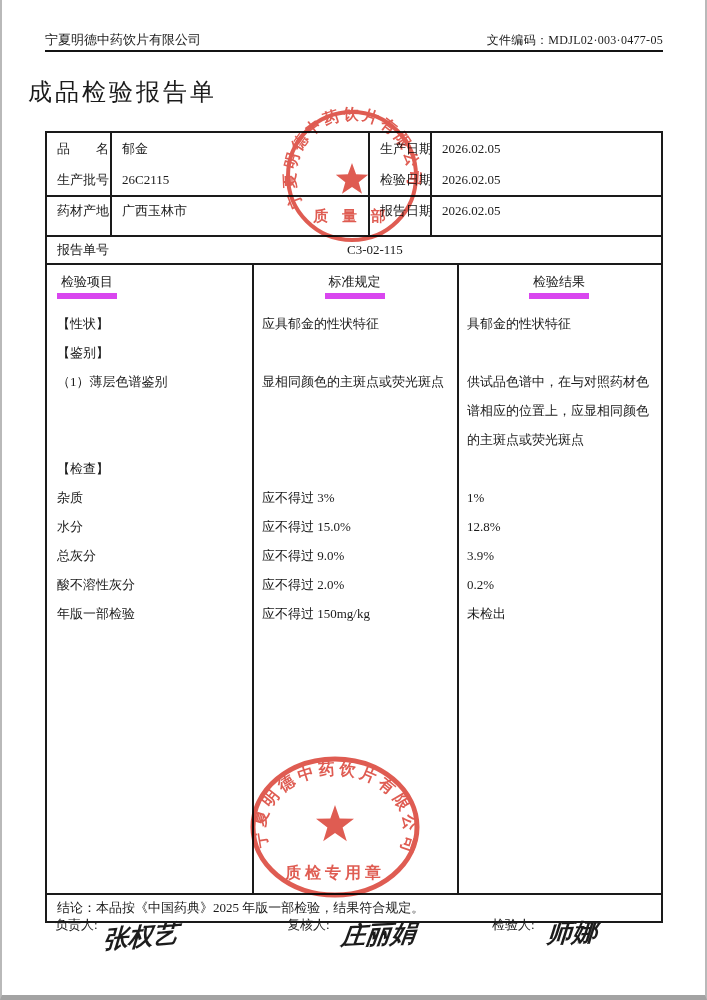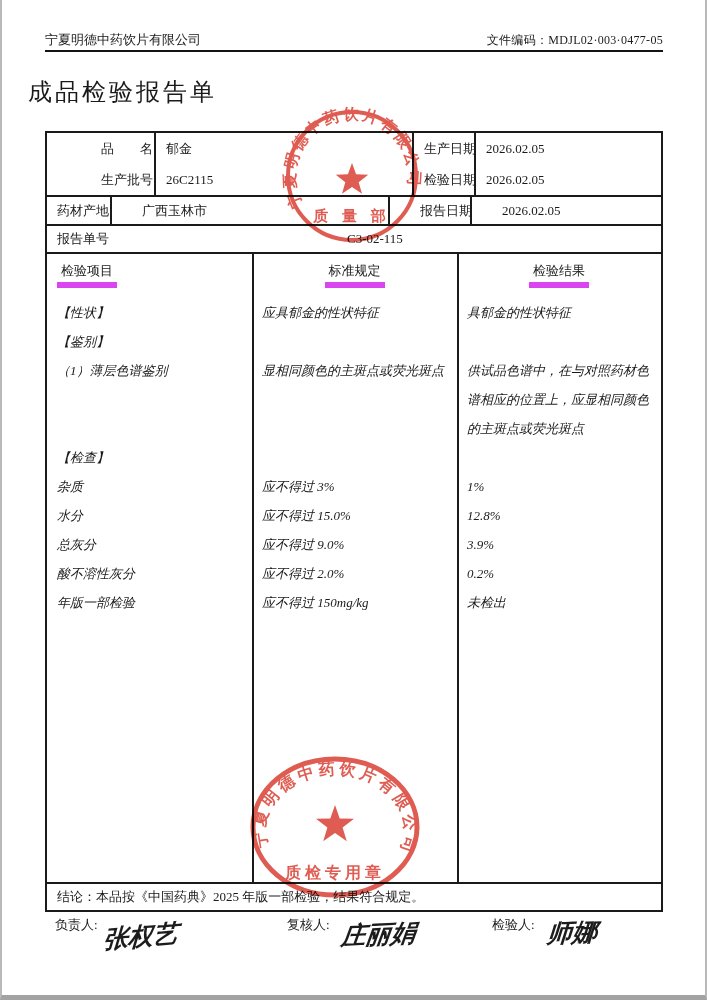--- a/index.html
+++ b/index.html
@@ -8,40 +8,40 @@
   .page-edge { position:absolute; inset:0; border-left:2px solid #b9b9b9; border-right:2px solid #b9b9b9; border-bottom:5px solid #a3a3a3; pointer-events:none; }
 
   
   .hdr-company { position:absolute; left:45px; top:31px; font-size:13px; }
   .hdr-code { position:absolute; right:44px; top:32px; font-size:12px; letter-spacing:.3px; }
   .hdr-rule { position:absolute; left:45px; top:50px; width:618px; height:2px; background:#141414; }
   .doc-title { position:absolute; left:0; top:76px; width:100%; text-align:left; font-size:24px; font-weight:normal; letter-spacing:3px;margin-left:28px; }
 
   
   .doc-table { position:absolute; left:45px; top:131px; width:618px; border:2px solid #1a1a1a; background:transparent; }
-  .info-a { display:grid; grid-template-columns:65px 258px 62px 1fr; height:62px;margin-left:44px; }
+  .info-a { display:grid; grid-template-columns:65px 258px 62px 1fr; height:62px; }
   .info-a .coln { border-right:2px solid #1a1a1a; }
   .info-a .coln:last-child, .info-b .coln:last-child { border-right:none; }
   .line2 { height:31px; line-height:31px; font-size:13px; padding-left:10px; white-space:nowrap; }
-  .info-b { display:grid; grid-template-columns:65px 258px 62px 1fr; height:29px; border-top:2px solid #1a1a1a;gap:20px; }
+  .info-b { display:grid; grid-template-columns:65px 258px 62px 1fr; height:40px; border-top:2px solid #1a1a1a; }
   .info-b .coln { border-right:2px solid #1a1a1a; line-height:27px; font-size:13px; padding-left:10px; white-space:nowrap; }
   .info-c { position:relative; height:28px; border-top:2px solid #1a1a1a; font-size:13px; line-height:26px; }
   .info-c .lbl { padding-left:10px; }
   .info-c .val { position:absolute; left:300px; top:0;text-align:right; }
 
   
   .main { position:relative; height:630px; border-top:2px solid #1a1a1a; }
   .vline { position:absolute; top:0; width:2px; height:100%; background:#1a1a1a; }
   .vl1 { left:205px; } .vl2 { left:410px; }
   .mheader { display:grid; grid-template-columns:205px 205px 1fr; height:44px; padding-top:8px; font-size:13px; }
   .mheader .hc { text-align:center; }
   .mheader .hl { padding-left:10px; }
   .mheader span { display:inline-block; border-bottom:6px solid #d946ef; padding:0 4px 2px 4px; }
   .mbody { display:grid; grid-template-columns:205px 205px 1fr; font-size:13px; }
-  .cell { line-height:29px; padding-left:10px; padding-right:8px; overflow:hidden;font-style:italic; }
+  .cell { line-height:29px; padding-left:10px; padding-right:8px; overflow:hidden; }
   .h29 { height:29px; } .h87 { height:87px; }
 
   .conclusion { height:28px; border-top:2px solid #1a1a1a; font-size:13px; line-height:25px; padding-left:10px; white-space:nowrap; }
 
   
   .signs { position:absolute; left:45px; top:914px; width:618px; height:60px; font-size:13px; }
   .signs .slbl { position:absolute; top:2px; }
   .sl1 { left:10px; } .sl2 { left:242px; } .sl3 { left:447px; }
   .sig { position:absolute; font-size:25px; font-weight:bold; font-style:italic; color:#1c1c1c; white-space:nowrap; }
   .sg1 { left:58px; top:6px; transform:rotate(-5deg) skewX(-8deg); }

